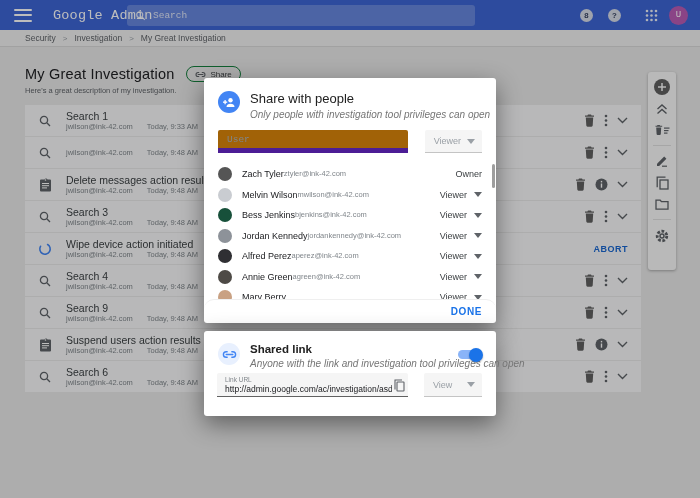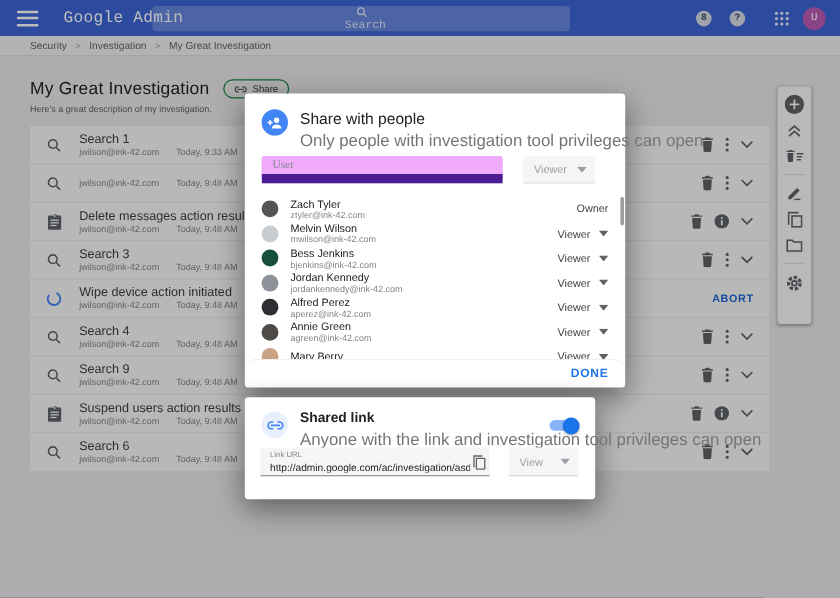--- a/index.html
+++ b/index.html
@@ -9,21 +9,21 @@
 
   
   .appbar { position:absolute; left:0; top:0; width:700px; height:30px;
             background:#3d66d6; display:flex; align-items:center; z-index:1;font-family:Liberation Mono, monospace; }
   .hamburger { margin-left:14px; width:18px; height:13px; display:flex;
                flex-direction:column; justify-content:space-between; cursor:pointer; }
   .hamburger span { display:block; height:2px; background:#fff; border-radius:1px; }
   .logo { color:#fff; font-size:13.5px; margin-left:21px; letter-spacing:.2px; white-space:nowrap; }
   .searchbar { position:absolute; left:127px; top:5px; width:348px; height:21px;
                background:rgba(255,255,255,0.22); border-radius:3px;
-               display:flex; align-items:center; padding:0 8px;flex-direction:column; }
+               display:flex; align-items:center; padding:0 8px; }
   .searchbar .ph { color:rgba(255,255,255,0.8); font-size:9.5px; margin-left:7px; }
   .chip { position:absolute; top:8.5px; width:13px; height:13px; border-radius:50%;
           background:#d7dce8; color:#3a4664; font-size:8px; font-weight:bold;
           display:flex; align-items:center; justify-content:center; cursor:pointer; }
   .apps-grid { position:absolute; left:645px; top:9px; cursor:pointer; }
   .avatar { position:absolute; left:669px; top:5.5px; width:19px; height:19px;
             border-radius:50%; background:#bb5cb5; color:#fff; font-size:9px;
             display:flex; align-items:center; justify-content:center; cursor:pointer; }
 
   
@@ -62,47 +62,47 @@
              display:flex; flex-direction:column; align-items:center; z-index:1; }
   .toolbar .tb { margin-top:9px; cursor:pointer; display:flex; }
   .toolbar .div { width:18px; height:1px; background:#e0e0e0; margin-top:9px; }
 
   
   .scrim { position:absolute; inset:0; background:rgba(0,0,0,0.26); z-index:5; }
 
   
   .dialog { position:absolute; background:#fff; border-radius:3px; z-index:10;
             box-shadow:0 8px 24px rgba(0,0,0,.45); }
-  .dlg-share { left:204px; top:78px; width:317px; height:245px; }
+  .dlg-share { left:204px; top:78px; width:292px; height:245px; }
   .dlg-link  { left:204px; top:331px; width:292px; height:85px; }
 
   .dlg-head { position:relative; padding:13px 14px 0 14px; }
   .dlg-icon { position:absolute; left:14px; top:13px; width:22px; height:22px;
               border-radius:50%; display:flex; align-items:center; justify-content:center; }
   .dlg-icon.blue { background:#4285f4; }
   .dlg-icon.lightblue { background:#e8f0fe; }
   .dlg-title { margin-left:32px; font-size:13px; color:#212121; }
-  .dlg-sub { margin-left:32px; margin-top:3px; font-size:14px; color:#757575; white-space:nowrap; }
+  .dlg-sub { margin-left:32px; margin-top:3px; font-size:10px; color:#757575; white-space:nowrap;font-style:italic; }
 
   .formrow { position:absolute; left:14px; right:14px; top:52px; display:flex; }
-  .field-user { width:201px; height:23px; background:#f0abfc; border:none;
-                border-bottom:8px solid #4c1d95; border-radius:2px 2px 0 0;
+  .field-user { width:201px; height:23px; background:#a16207; border:none;
+                border-bottom:5px solid #4c1d95; border-radius:2px 2px 0 0;
                 font-size:9.5px; color:#202124; padding:0 9px; outline:none;
-                font-family:Liberation Serif, serif; }
+                font-family:Liberation Mono, monospace; }
   .field-user::placeholder { color:#80868b; }
   .dd { height:23px; background:#f5f5f5; border-bottom:1px solid #c4c4c4;
         border-radius:2px 2px 0 0; display:flex; align-items:center;
         font-size:9px; color:#9aa0a6; padding:0 7px 0 9px; cursor:pointer; }
   .dd .sp { flex:1; }
   .formrow .dd { margin-left:17px; width:60px; }
 
   .people { position:absolute; left:0; right:0; top:86px; height:136px; overflow:hidden; }
   .person { height:20.5px; display:flex; align-items:center; padding:0 14px; }
   .pav { width:14px; height:14px; border-radius:50%; flex:none; }
-  .ptxt { margin-left:10px; display:flex; flex-direction:column; }
+  .ptxt { margin-left:10px; display:flex; flex-direction:row; }
   .pname { font-size:9px; color:#202124; line-height:10px; }
   .pemail { font-size:7.5px; color:#80868b; line-height:9px; }
   .person .sp { flex:1; }
   .prole { font-size:9px; color:#3c4043; }
   .pcaret { margin-left:7px; display:flex; cursor:pointer; }
   .scrollthumb { position:absolute; right:1px; top:0; width:3px; height:24px;
                  background:#9e9e9e; border-radius:2px; cursor:grab; }
 
   .dlg-foot { position:absolute; left:0; right:0; bottom:0; height:24px;
               border-top:1px solid #efefef; display:flex; align-items:center;

